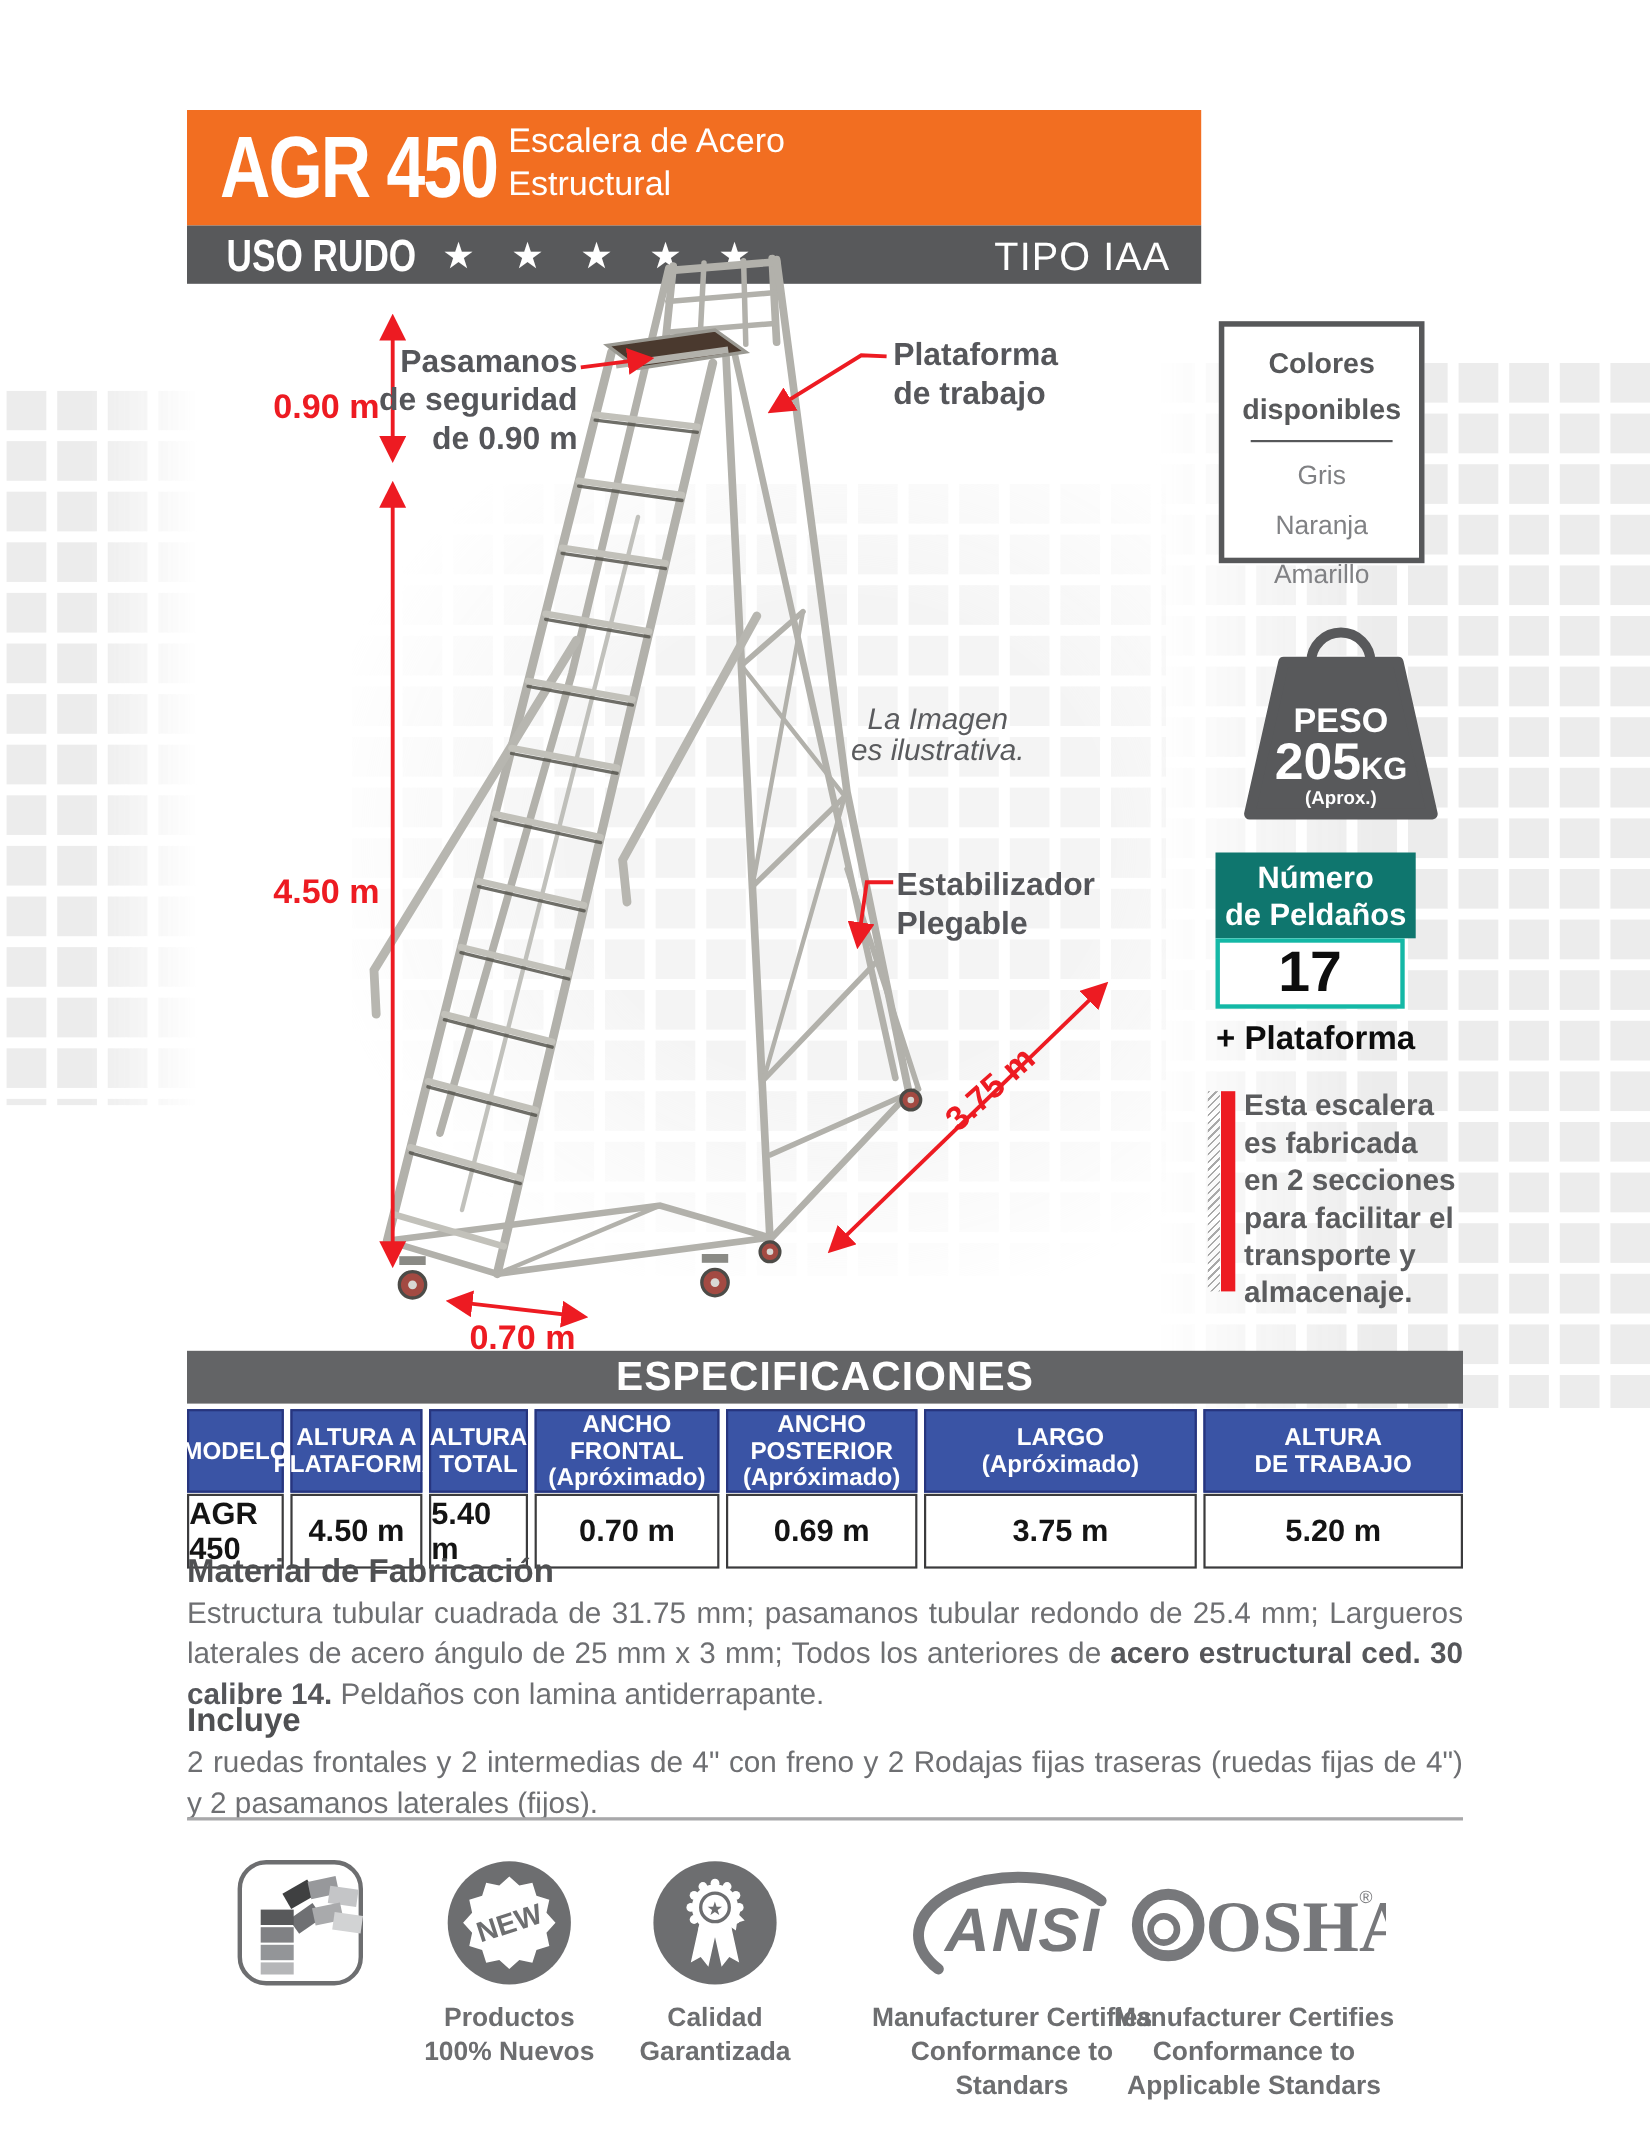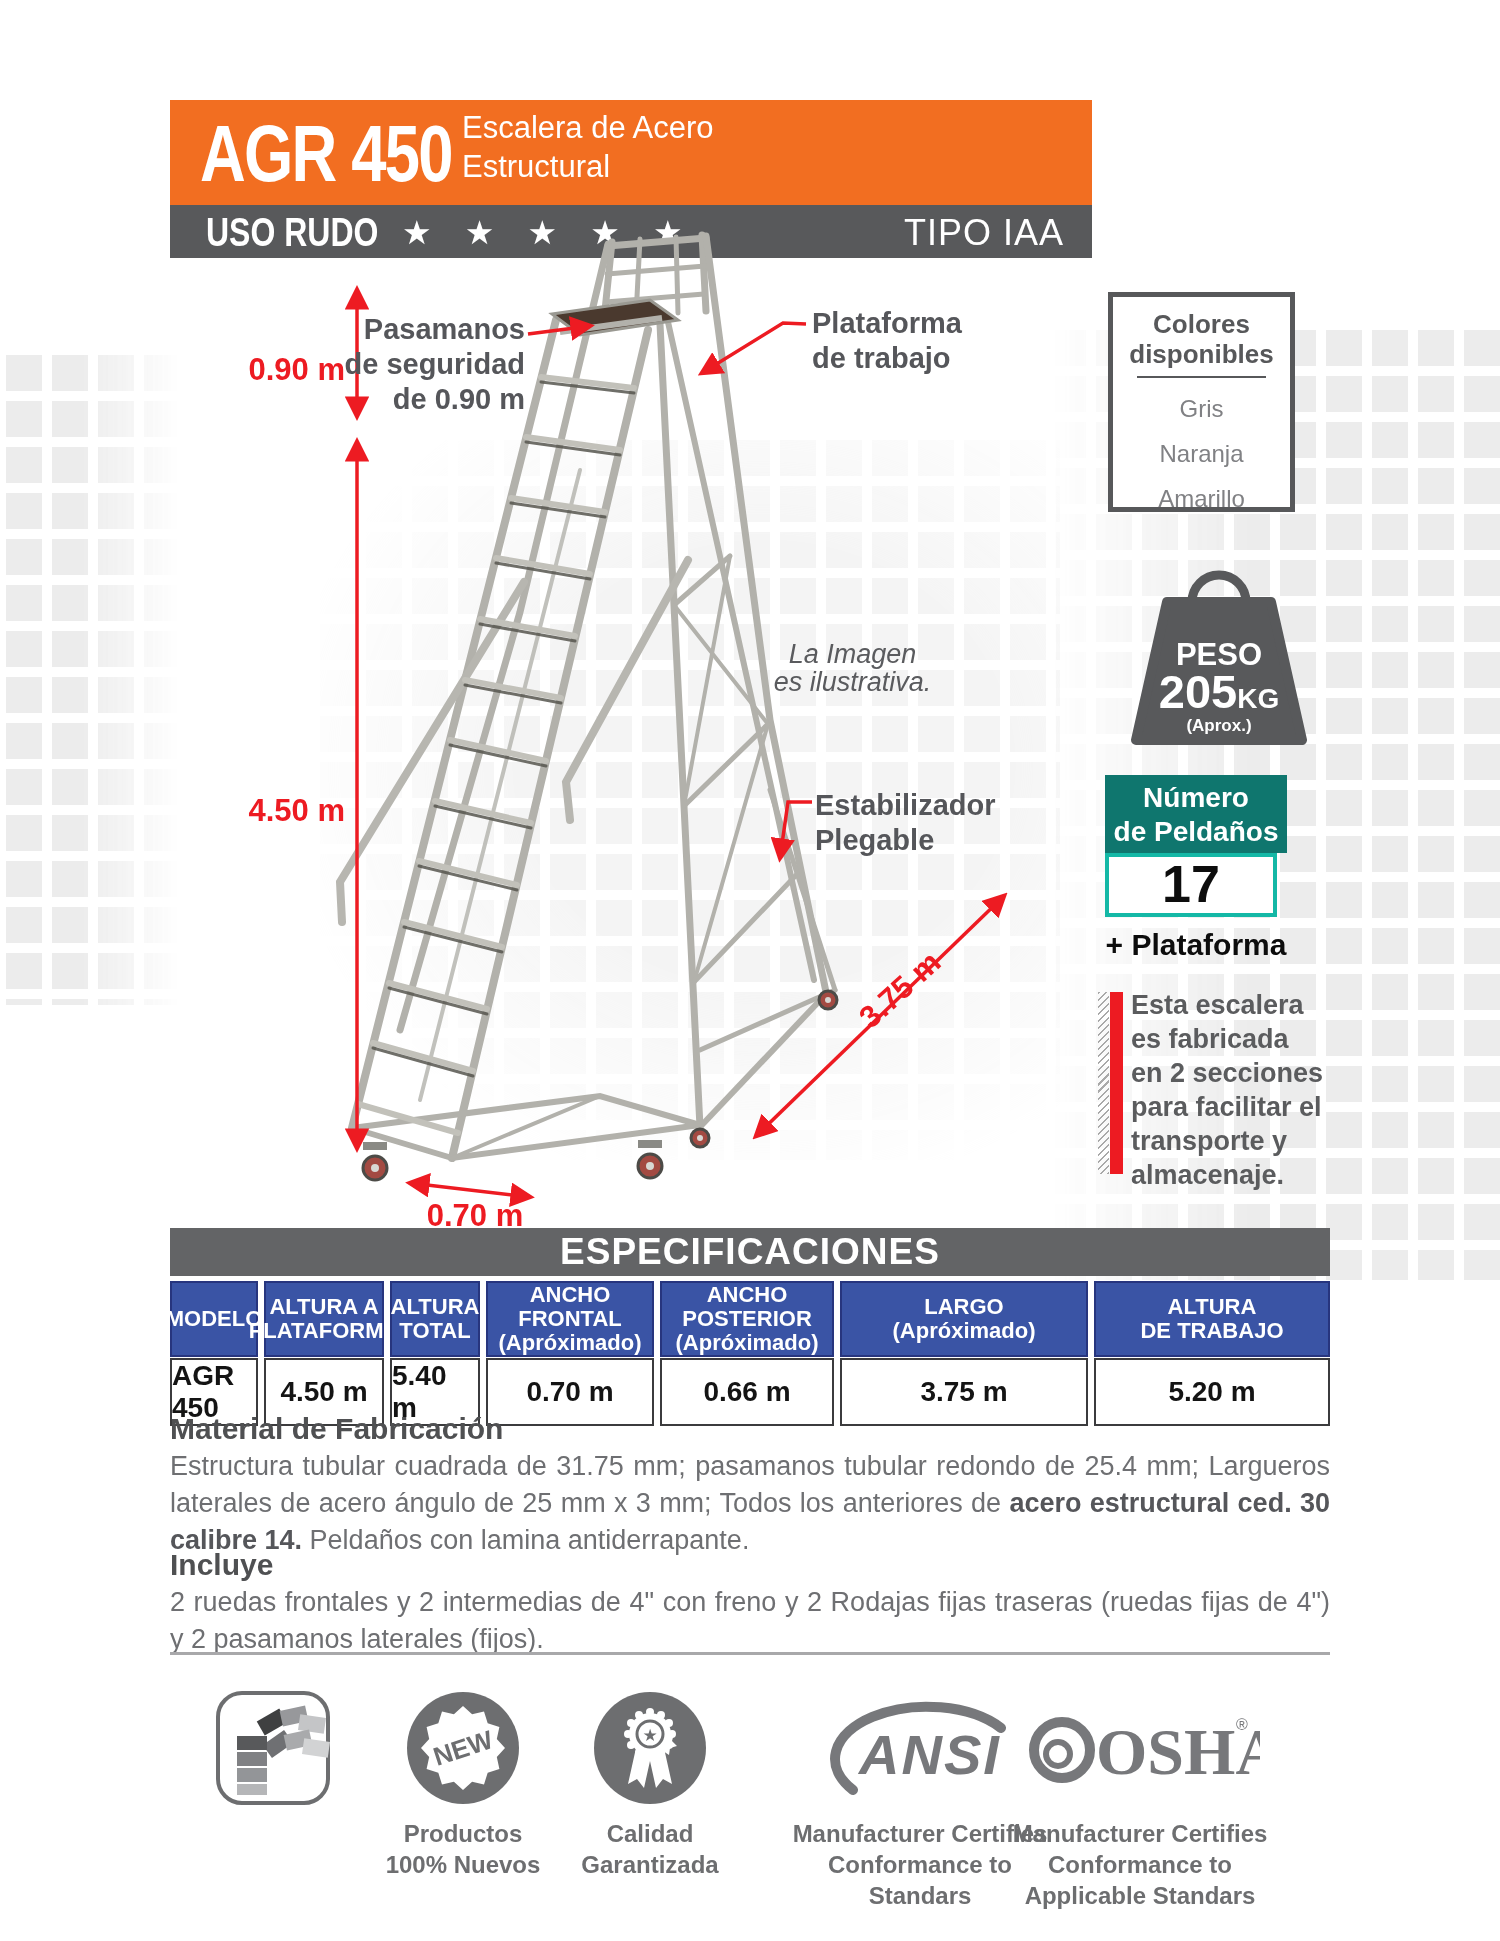--- a/index.html
+++ b/index.html
@@ -35,21 +35,21 @@
   .carga-box{left:1095px;top:102px;width:229px;height:150px;background:#fff;border:4px solid #4B4C4E;text-align:center;}
   .carga-notch{position:absolute;left:-14px;top:58px;width:24px;height:24px;background:#fff;
     border-left:4px solid #4B4C4E;border-bottom:4px solid #4B4C4E;transform:rotate(45deg);}
   .carga-l1{font-size:42px;font-weight:800;color:#4B4C4E;letter-spacing:1px;margin-top:6px;}
   .carga-l2{font-size:40px;font-weight:400;color:#58595B;letter-spacing:2px;margin-top:-4px;}
   .carga-hr{height:2px;background:#58595B;margin:5px 16px;}
   .carga-val{font-size:40px;font-weight:400;color:#58595B;}
 
   
   .colores-box{left:1108px;top:292px;width:177px;height:210px;background:#fff;border:5px solid #57585A;text-align:center;}
-  .colores-title{font-size:26px;font-weight:700;color:#57585A;line-height:30px;margin-top:12px;}
+  .colores-title{font-size:26px;font-weight:700;color:#57585A;line-height:42px;margin-top:12px;}
   .colores-hr{height:2px;background:#57585A;margin:7px 24px 4px;}
   .color-opt{font-size:24px;color:#808184;margin-top:17px;}
 
   
   .steps-blue{left:1105px;top:775px;width:182px;height:78px;background:#0f766e;color:#fff;text-align:center;
     font-size:28px;font-weight:700;line-height:34px;padding-top:6px;box-sizing:border-box;}
   .steps-count{left:1105px;top:853px;width:172px;height:64px;background:#fff;border:4px solid #14b8a6;box-sizing:border-box;
     text-align:center;font-size:52px;font-weight:800;color:#0d0d0d;line-height:54px;}
   .steps-suffix{left:1095px;top:928px;width:202px;text-align:center;font-size:30px;font-weight:700;color:#0d0d0d;}
 
@@ -257,21 +257,21 @@
       <div class="th">ANCHO<br>FRONTAL<br>(Apróximado)</div>
       <div class="th">ANCHO<br>POSTERIOR<br>(Apróximado)</div>
       <div class="th">LARGO<br>(Apróximado)</div>
       <div class="th">ALTURA<br>DE TRABAJO</div>
     </div>
   <div class="abs spec-vals">
       <div class="td">AGR 450</div>
       <div class="td">4.50 m</div>
       <div class="td">5.40 m</div>
       <div class="td">0.70 m</div>
-      <div class="td">0.66 m</div>
+      <div class="td">0.69 m</div>
       <div class="td">3.75 m</div>
       <div class="td">5.20 m</div>
     </div>
 
   <div class="abs sec-h" style="left:170px;top:1412px;">Material de Fabricación</div>
   <div class="abs sec-body" style="left:170px;top:1448px;width:1160px;"><span>Estructura tubular cuadrada de 31.75 mm; pasamanos tubular redondo de 25.4 mm; Largueros laterales de acero ángulo de 25 mm x 3 mm; Todos los anteriores de </span><b>acero estructural ced. 30 calibre 14.</b><span> Peldaños con lamina antiderrapante.</span></div>
 
   <div class="abs sec-h" style="left:170px;top:1548px;">Incluye</div>
   <div class="abs sec-body" style="left:170px;top:1584px;width:1160px;">2 ruedas frontales y 2 intermedias de 4" con freno y 2 Rodajas fijas traseras (ruedas fijas de 4") y 2 pasamanos laterales (fijos).</div>
 

